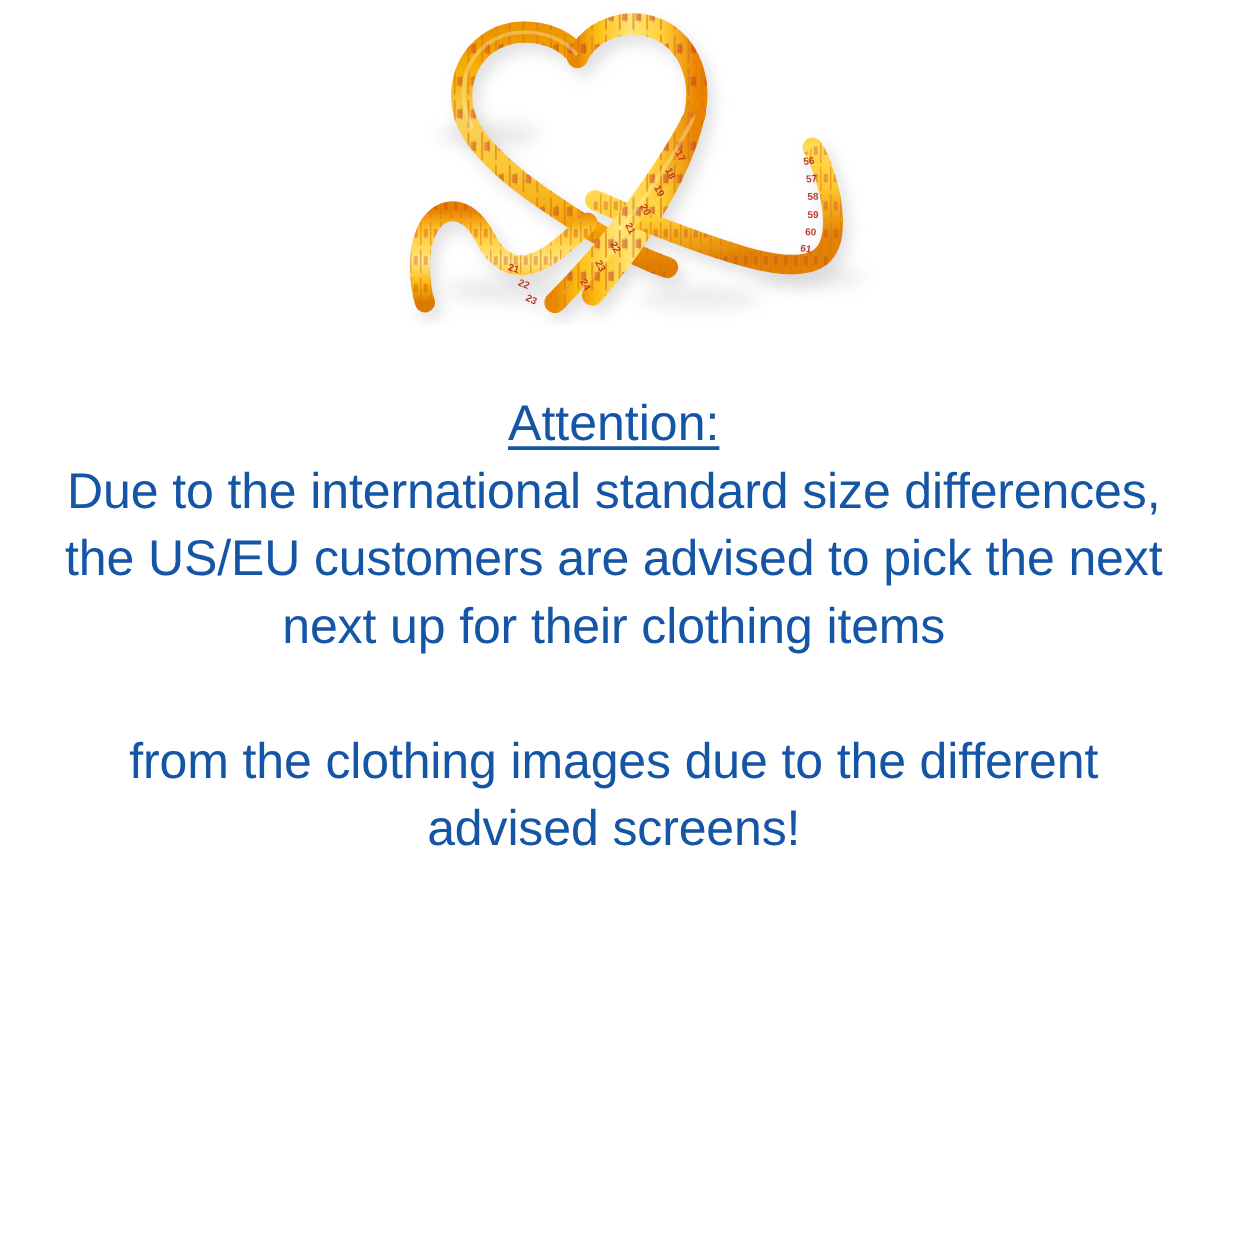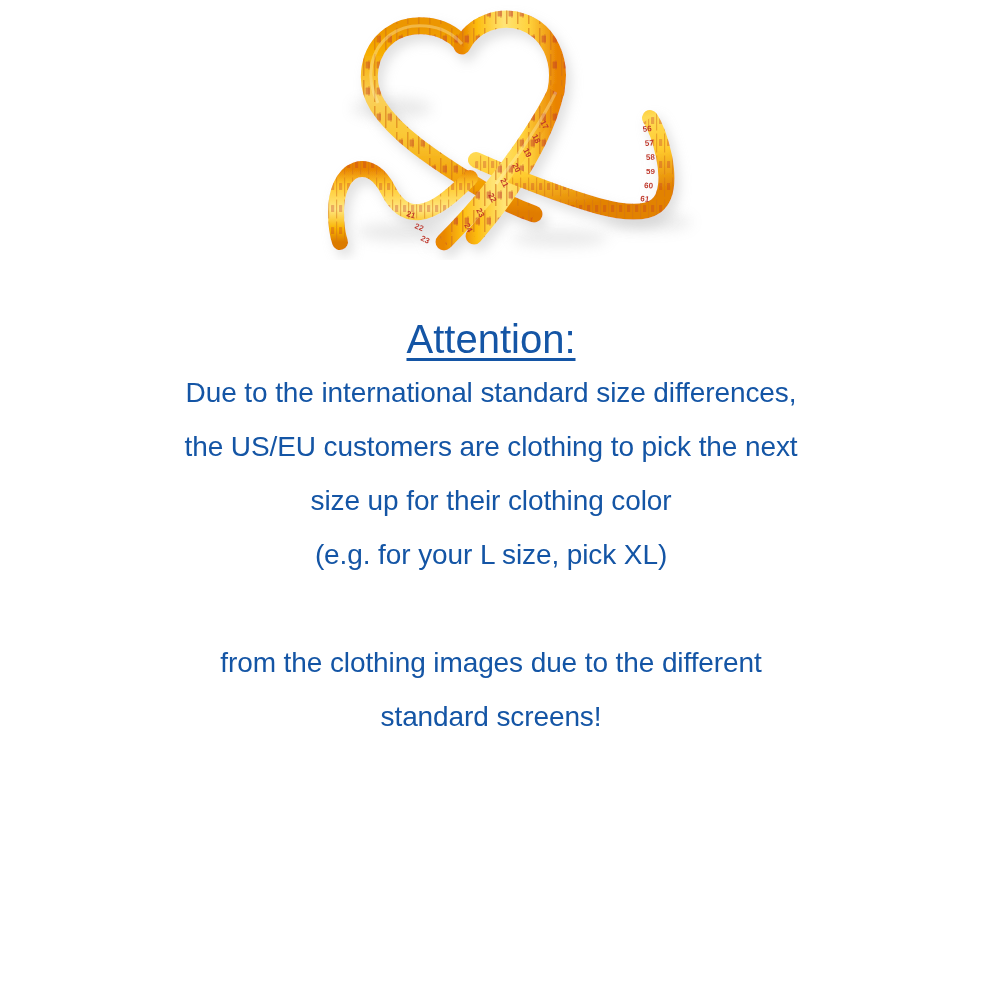--- a/index.html
+++ b/index.html
@@ -39,21 +39,21 @@
   #notice {
     position: absolute;
     left: 0;
     top: 312px;
     width: 982px;
     text-align: center;
     color: #1455A5;
   }
 
   .line {
-    font-size: 28px;
+    font-size: 40px;
     line-height: 54px;
     letter-spacing: -0.1px;
     white-space: nowrap;
     color: #1455A5;
   }
 
   .heading {
     font-size: 40px;
     line-height: 54px;
     text-decoration: underline;
@@ -237,27 +237,26 @@
       </g>
     </svg>
   </div>
 
   <div id="notice">
 
     <div class="heading">Attention:</div>
 
     <div class="para">
       <div class="line">Due to the international standard size differences,</div>
-      <div class="line">the US/EU customers are clothing to pick the next</div>
-      <div class="line">size up for their clothing color</div>
-      <div class="line">(e.g. for your L size, pick XL)</div>
+      <div class="line">the US/EU customers are advised to pick the next</div>
+      <div class="line">next up for their clothing items</div>
     </div>
 
     <div class="spacer"></div>
 
     <div class="para">
       <div class="line">from the clothing images due to the different</div>
-      <div class="line">standard screens!</div>
+      <div class="line">advised screens!</div>
     </div>
 
   </div>
 
 </div>
 
 </body></html>

